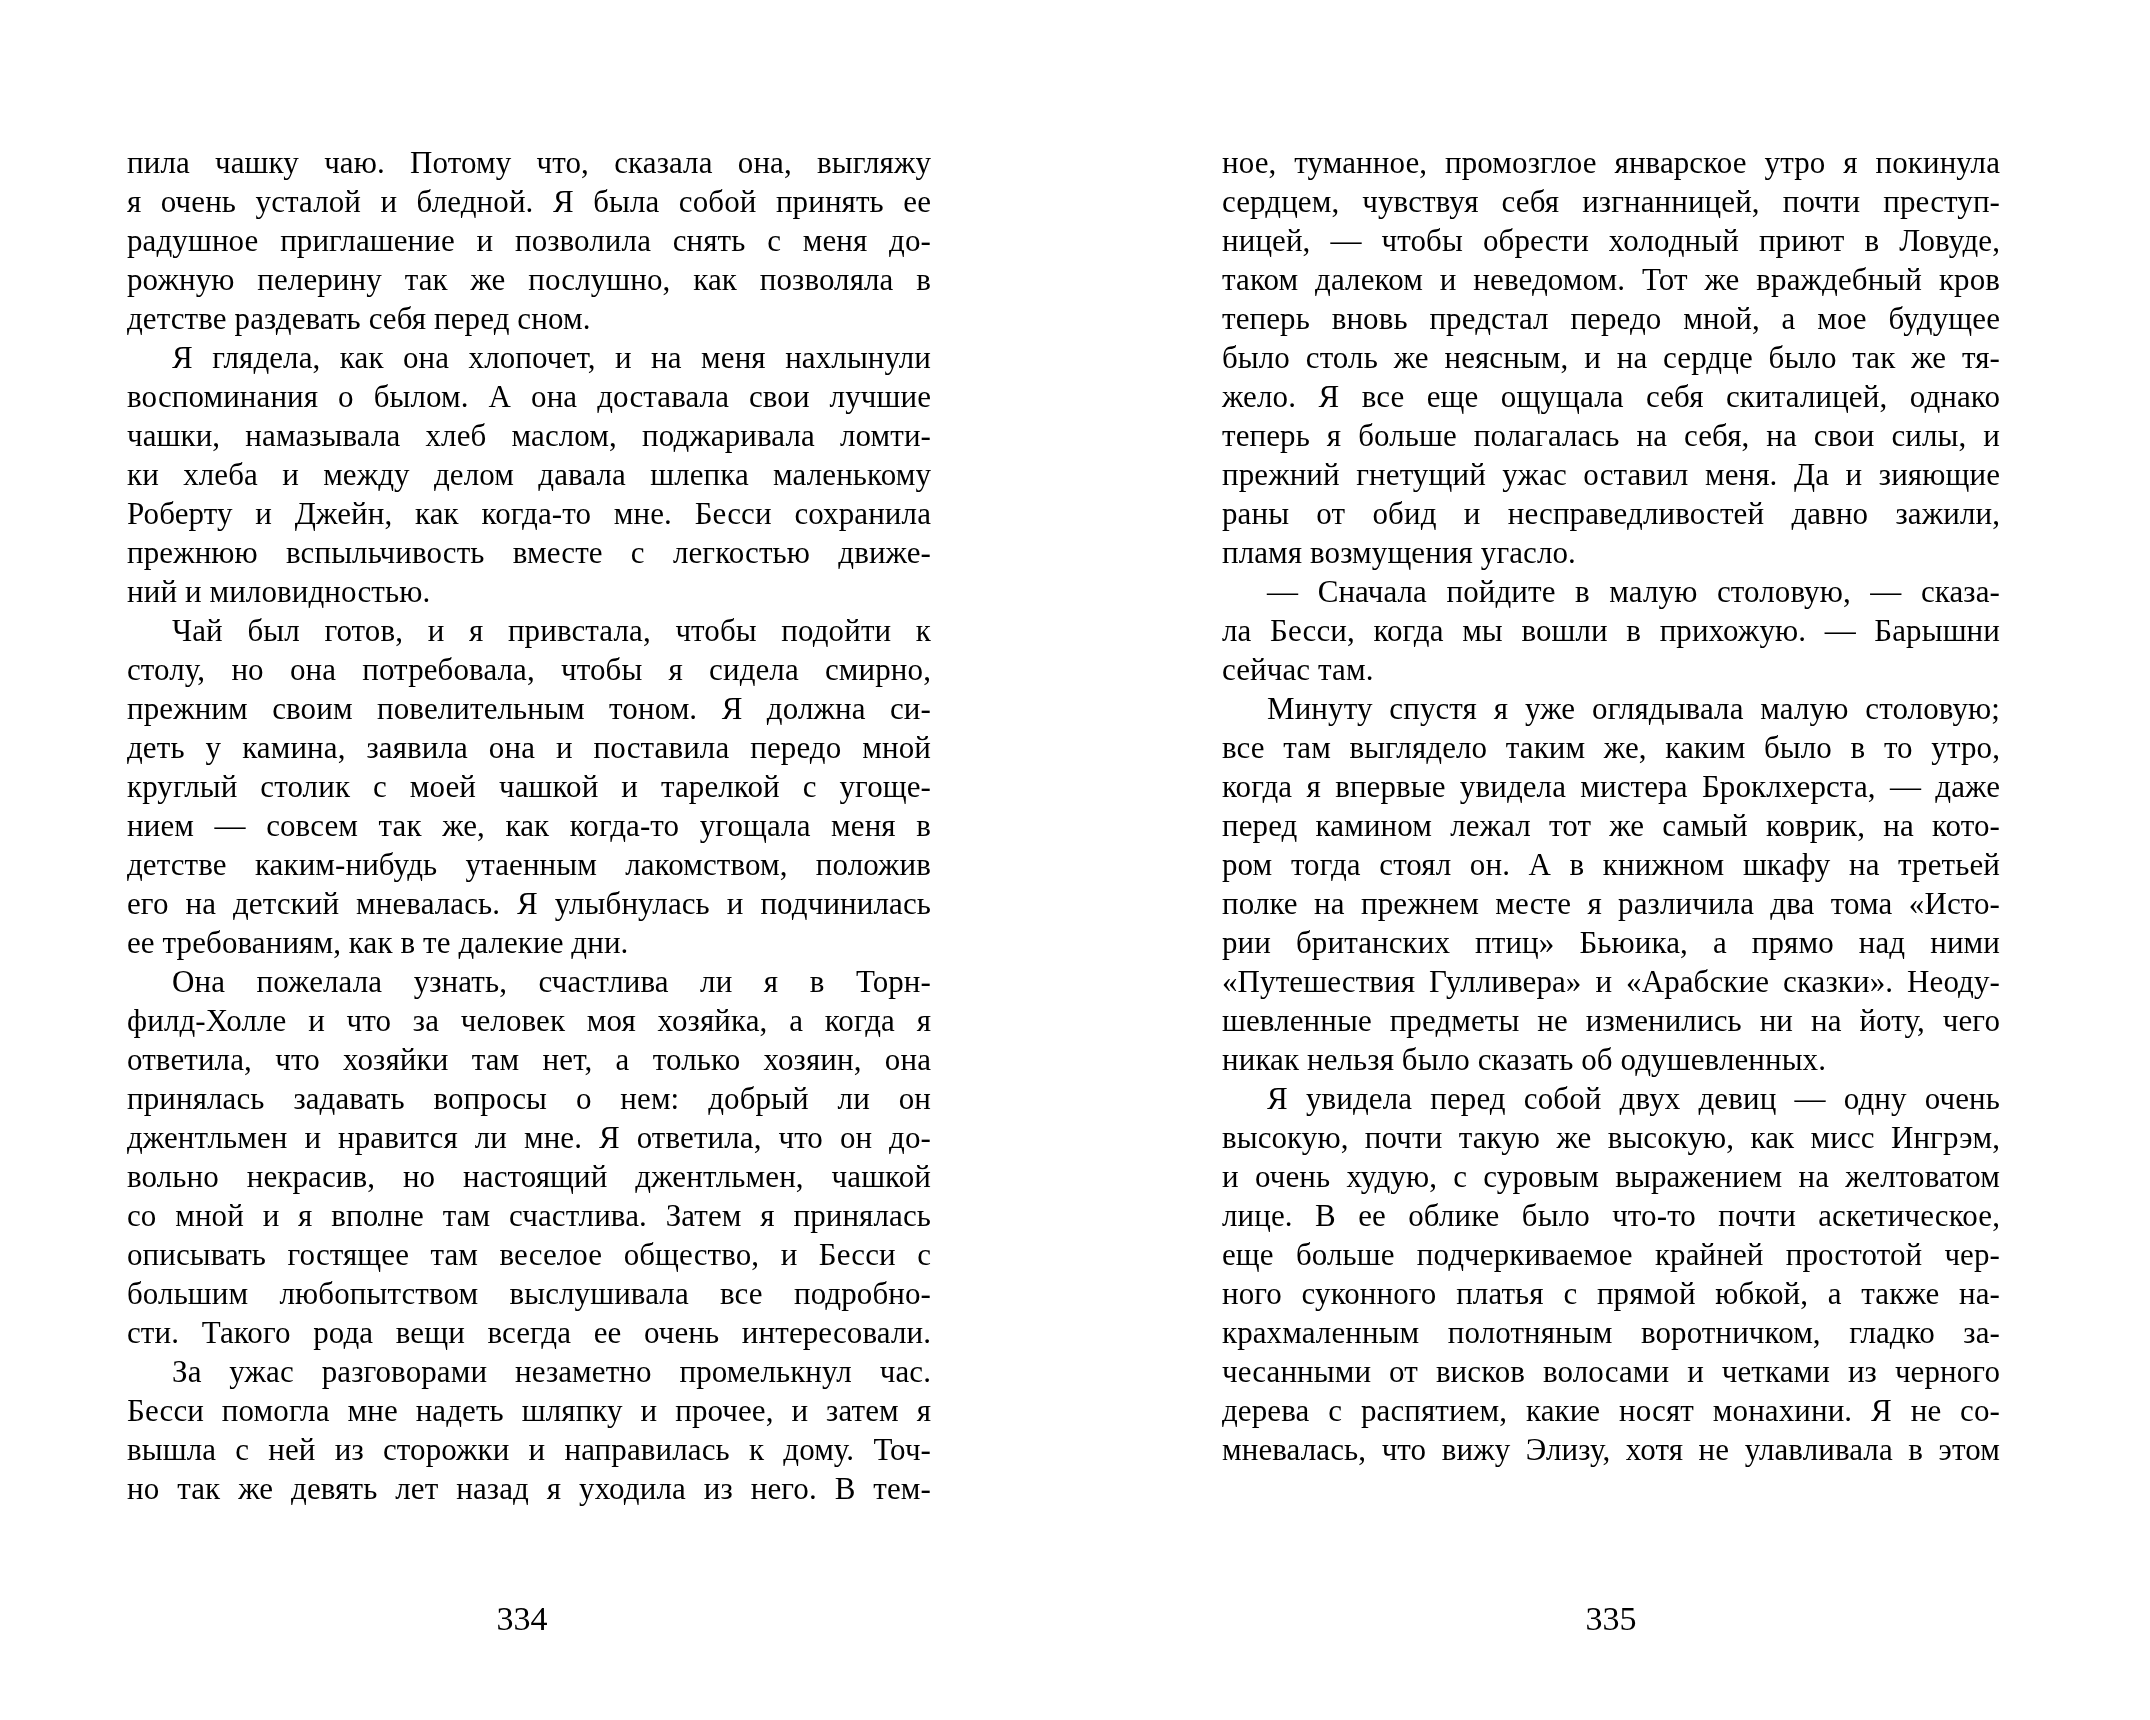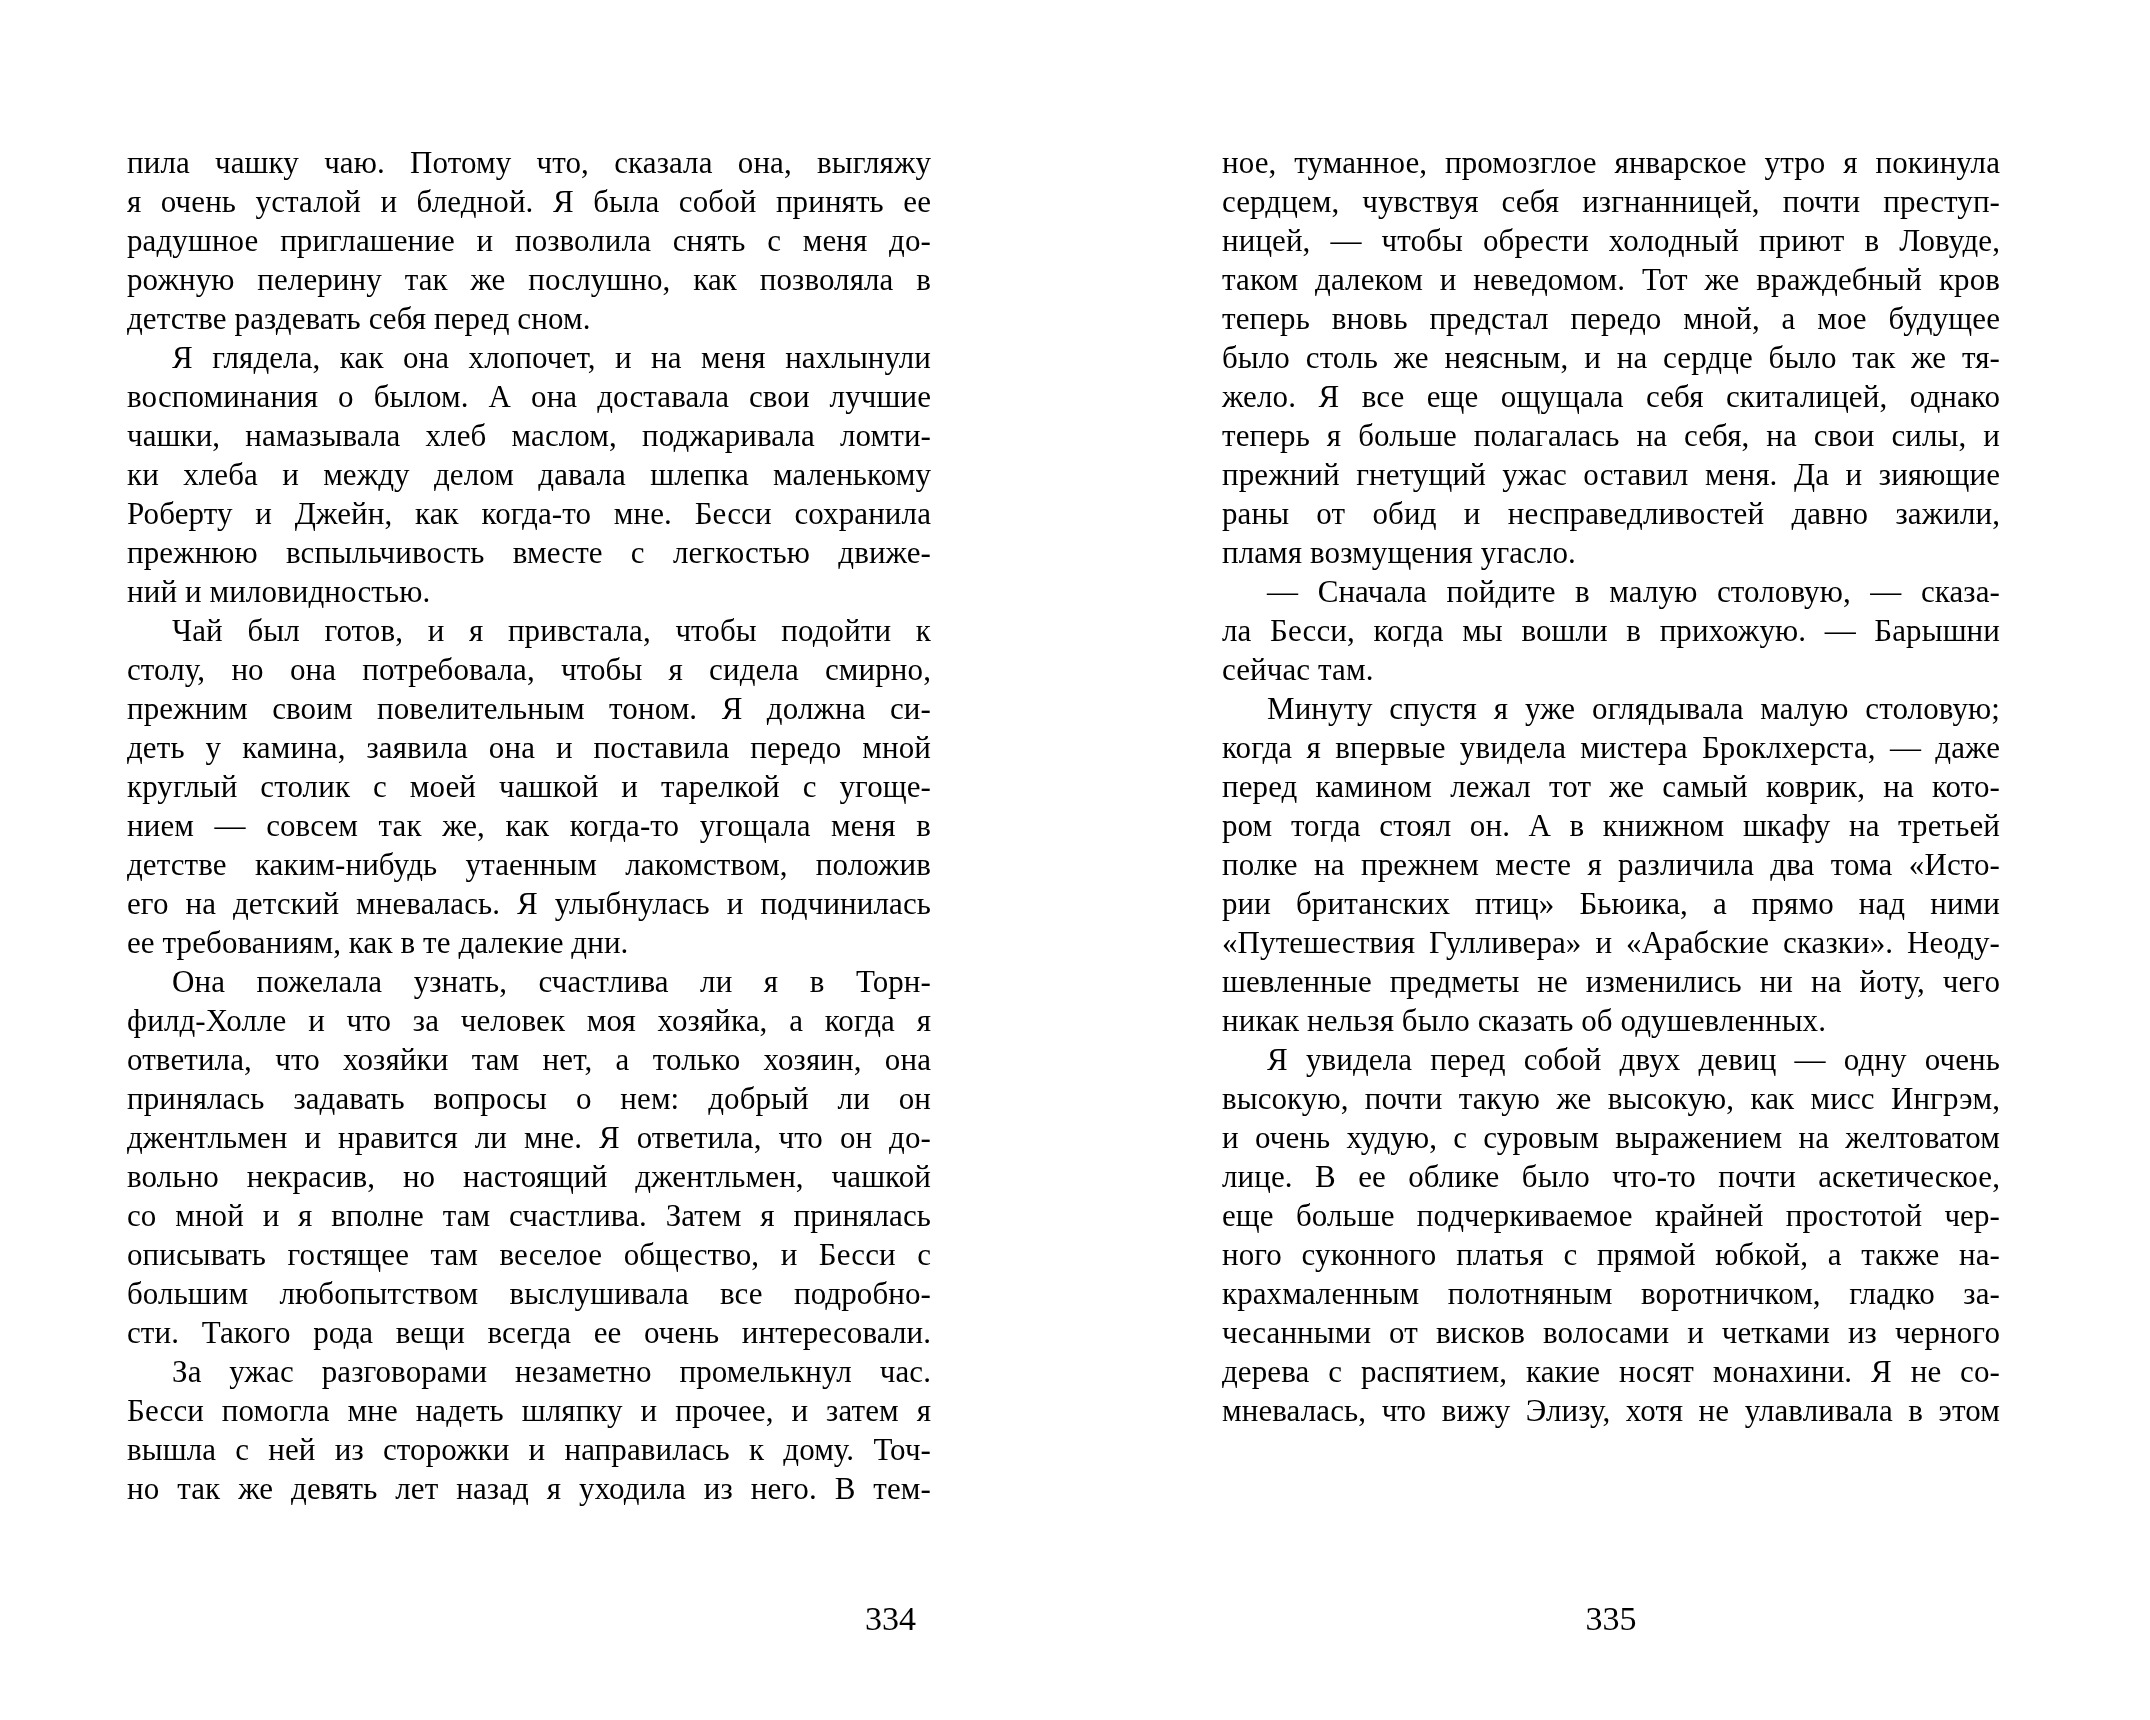--- a/index.html
+++ b/index.html
@@ -24,21 +24,21 @@
   .line { text-align: justify; text-align-last: justify; }
   .line.pend { text-align-last: left; }
   .line.indent { text-indent: 45px; }
   .pagenum {
     position: absolute;
     top: 1599px;
     font-size: 34px;
     line-height: 39px;
     text-align: center;
   }
-  #num-left  { left: 112px;  width: 804px; text-align: right; }
+  #num-left  { left: 120px;  width: 804px; }
   #num-right { left: 1222px; width: 778px; }
 </style>
 </head>
 <body>
 
 <div class="spread">
   <div class="textcol" id="col-left">
       <div class="line">пила чашку чаю. Потому что, сказала она, выгляжу</div>
       <div class="line">я очень усталой и бледной. Я была собой принять ее</div>
       <div class="line">радушное приглашение и позволила снять с меня до-</div>
@@ -84,20 +84,21 @@
       <div class="line">было столь же неясным, и на сердце было так же тя-</div>
       <div class="line">жело. Я все еще ощущала себя скиталицей, однако</div>
       <div class="line">теперь я больше полагалась на себя, на свои силы, и</div>
       <div class="line">прежний гнетущий ужас оставил меня. Да и зияющие</div>
       <div class="line">раны от обид и несправедливостей давно зажили,</div>
       <div class="line pend">пламя возмущения угасло.</div>
       <div class="line indent">— Сначала пойдите в малую столовую, — сказа-</div>
       <div class="line">ла Бесси, когда мы вошли в прихожую. — Барышни</div>
       <div class="line pend">сейчас там.</div>
       <div class="line indent">Минуту спустя я уже оглядывала малую столовую;</div>
+      <div class="line">все там выглядело таким же, каким было в то утро,</div>
       <div class="line">когда я впервые увидела мистера Броклхерста, — даже</div>
       <div class="line">перед камином лежал тот же самый коврик, на кото-</div>
       <div class="line">ром тогда стоял он. А в книжном шкафу на третьей</div>
       <div class="line">полке на прежнем месте я различила два тома «Исто-</div>
       <div class="line">рии британских птиц» Бьюика, а прямо над ними</div>
       <div class="line">«Путешествия Гулливера» и «Арабские сказки». Неоду-</div>
       <div class="line">шевленные предметы не изменились ни на йоту, чего</div>
       <div class="line pend">никак нельзя было сказать об одушевленных.</div>
       <div class="line indent">Я увидела перед собой двух девиц — одну очень</div>
       <div class="line">высокую, почти такую же высокую, как мисс Ингрэм,</div>

